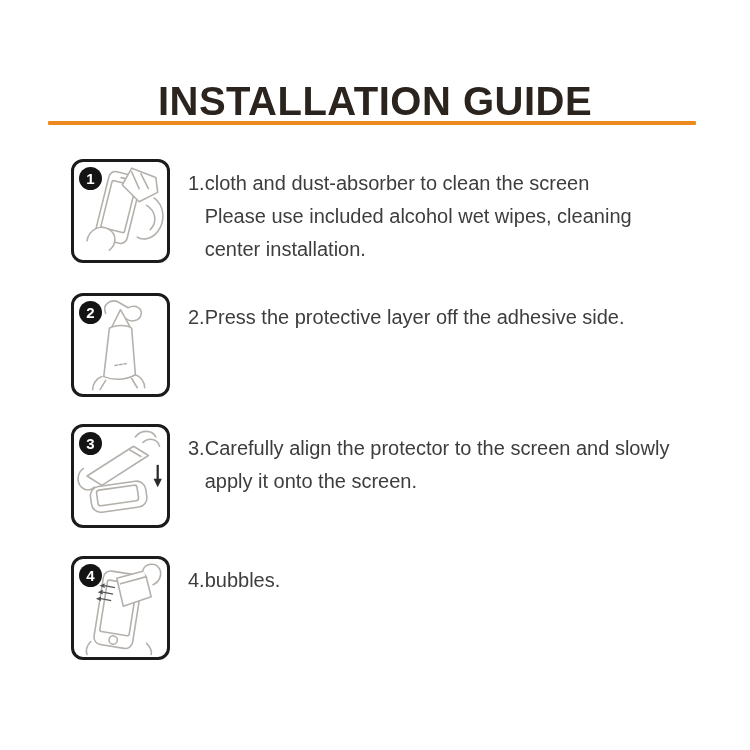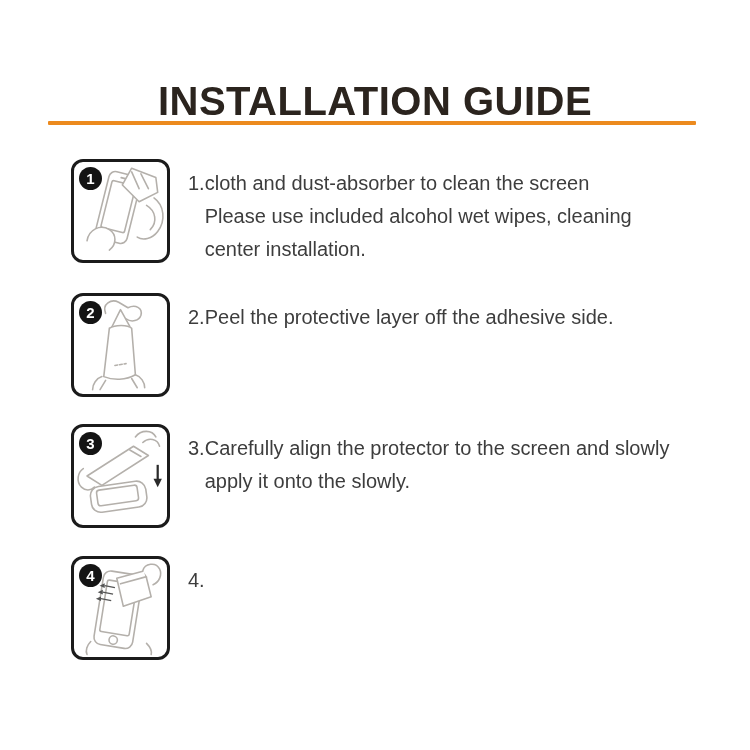--- a/index.html
+++ b/index.html
@@ -122,21 +122,21 @@
         <path d="M38 34 C44 30 58 30 62 34 L66 84 C56 90 42 90 32 86 Z" fill="#fff"></path>
         <path d="M44 74 L56 72" stroke-dasharray="3 2"></path>
         <path d="M30 86 C24 88 20 94 20 100 M34 90 L28 100"></path>
         <path d="M66 84 C72 86 76 92 76 98 M62 88 L68 98"></path>
       </g>
     </svg>
   </div>
   <div class="step-text">
     <span class="step-num">2.</span>
     <span class="step-lines">
-      <span class="line">Peel the protective layer off the adhesive side.</span>
+      <span class="line">Press the protective layer off the adhesive side.</span>
     </span>
   </div>
 </div>
 
 <div class="step-row row-3">
   <div class="icon-box">
     <span class="badge">3</span>
     <svg viewBox="0 0 100 104" aria-hidden="true">
       <g fill="none" stroke="#b4b0ab" stroke-width="1.7" stroke-linecap="round" stroke-linejoin="round">
         <path d="M66 10 C72 2 84 2 88 10 M74 16 C80 10 90 12 92 20"></path>
@@ -151,21 +151,21 @@
       <g stroke="#2a2a2a" stroke-width="2.4">
         <line x1="90" y1="40" x2="90" y2="56"></line>
       </g>
       <polygon points="85.5,55 94.5,55 90,64" fill="#2a2a2a"></polygon>
     </svg>
   </div>
   <div class="step-text">
     <span class="step-num">3.</span>
     <span class="step-lines">
       <span class="line">Carefully align the protector to  the screen and slowly</span>
-      <span class="line">apply it onto the slowly.</span>
+      <span class="line">apply it onto the screen.</span>
     </span>
   </div>
 </div>
 
 <div class="step-row row-4">
   <div class="icon-box">
     <span class="badge">4</span>
     <svg viewBox="0 0 100 104" aria-hidden="true">
       <g fill="none" stroke="#b4b0ab" stroke-width="1.7" stroke-linecap="round" stroke-linejoin="round">
         <g transform="rotate(9 48 56)">
@@ -186,15 +186,16 @@
       <g fill="#555555">
         <polygon points="33,25.5 33,30.5 27.5,28"></polygon>
         <polygon points="31,32.5 31,37.5 25.5,35"></polygon>
         <polygon points="29,39.5 29,44.5 23.5,42"></polygon>
       </g>
     </svg>
   </div>
   <div class="step-text">
     <span class="step-num">4.</span>
     <span class="step-lines">
+      <span class="line">bubbles.</span>
     </span>
   </div>
 </div>
 
 </body></html>

